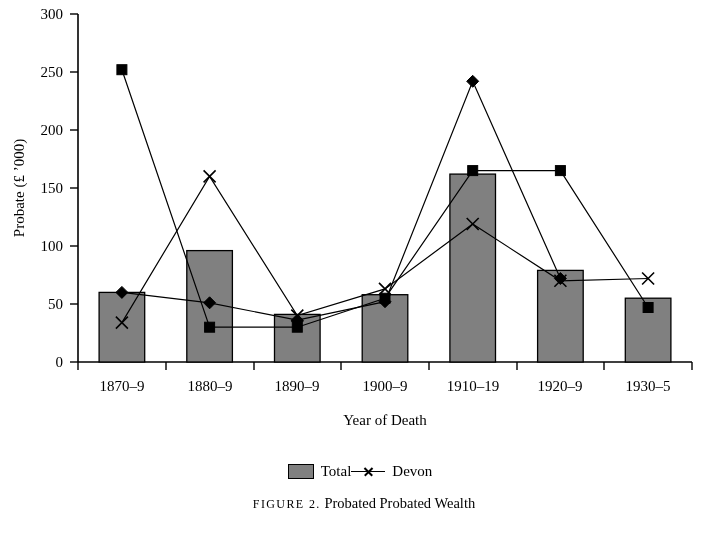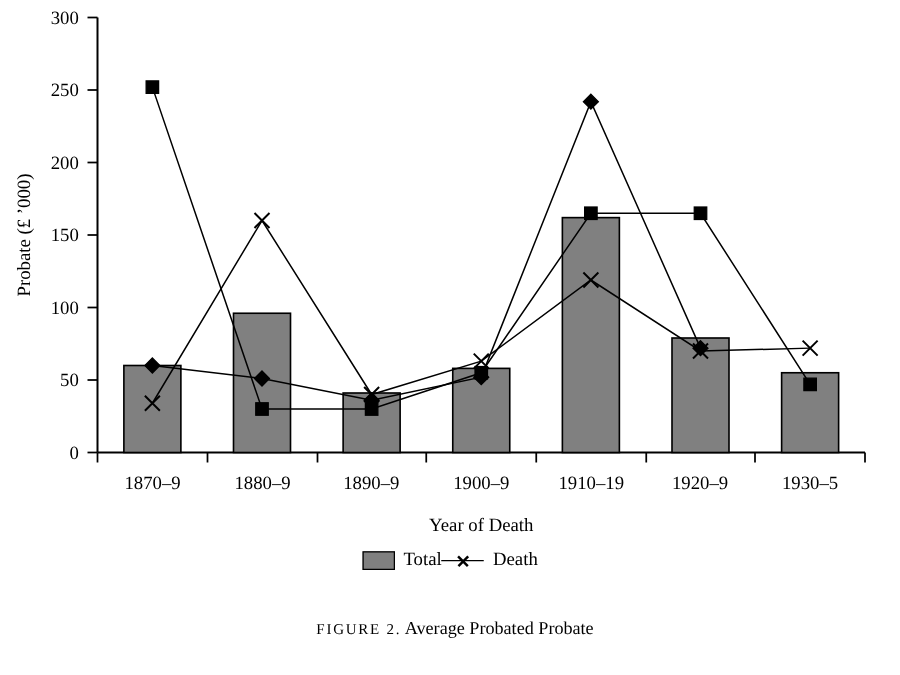--- a/index.html
+++ b/index.html
@@ -59,21 +59,21 @@
     stroke-width: 1.6;
     fill: none;
   }
   #legend {
     position: absolute;
     left: 0;
     top: 440px;
     width: 720px;
     height: 40px;
     display: flex;
-    align-items: flex-start;
+    align-items: flex-end;
     justify-content: center;
   }
   .legend-item {
     display: flex;
     align-items: center;
     gap: 7px;
     font-family: "Liberation Serif", serif;
     font-size: 15px;
   }
   .legend-swatch-bar {
@@ -234,22 +234,22 @@
   <div id="legend">
     <div class="legend-item">
       <span class="legend-swatch-bar"></span>
       <span>Total</span>
     </div>
     <div class="legend-item">
       <span class="legend-swatch-line">
         <span class="ln"></span>
           <span class="mk mk-cross"></span>
       </span>
-      <span>Death</span>
+      <span>Devon</span>
     </div>
   </div>
 
   <div id="caption">
     <span class="caption-label">FIGURE 2.</span>
-    <span>Average Probated Probate</span>
+    <span>Probated Probated Wealth</span>
   </div>
 
 </div>
 
 </body></html>

